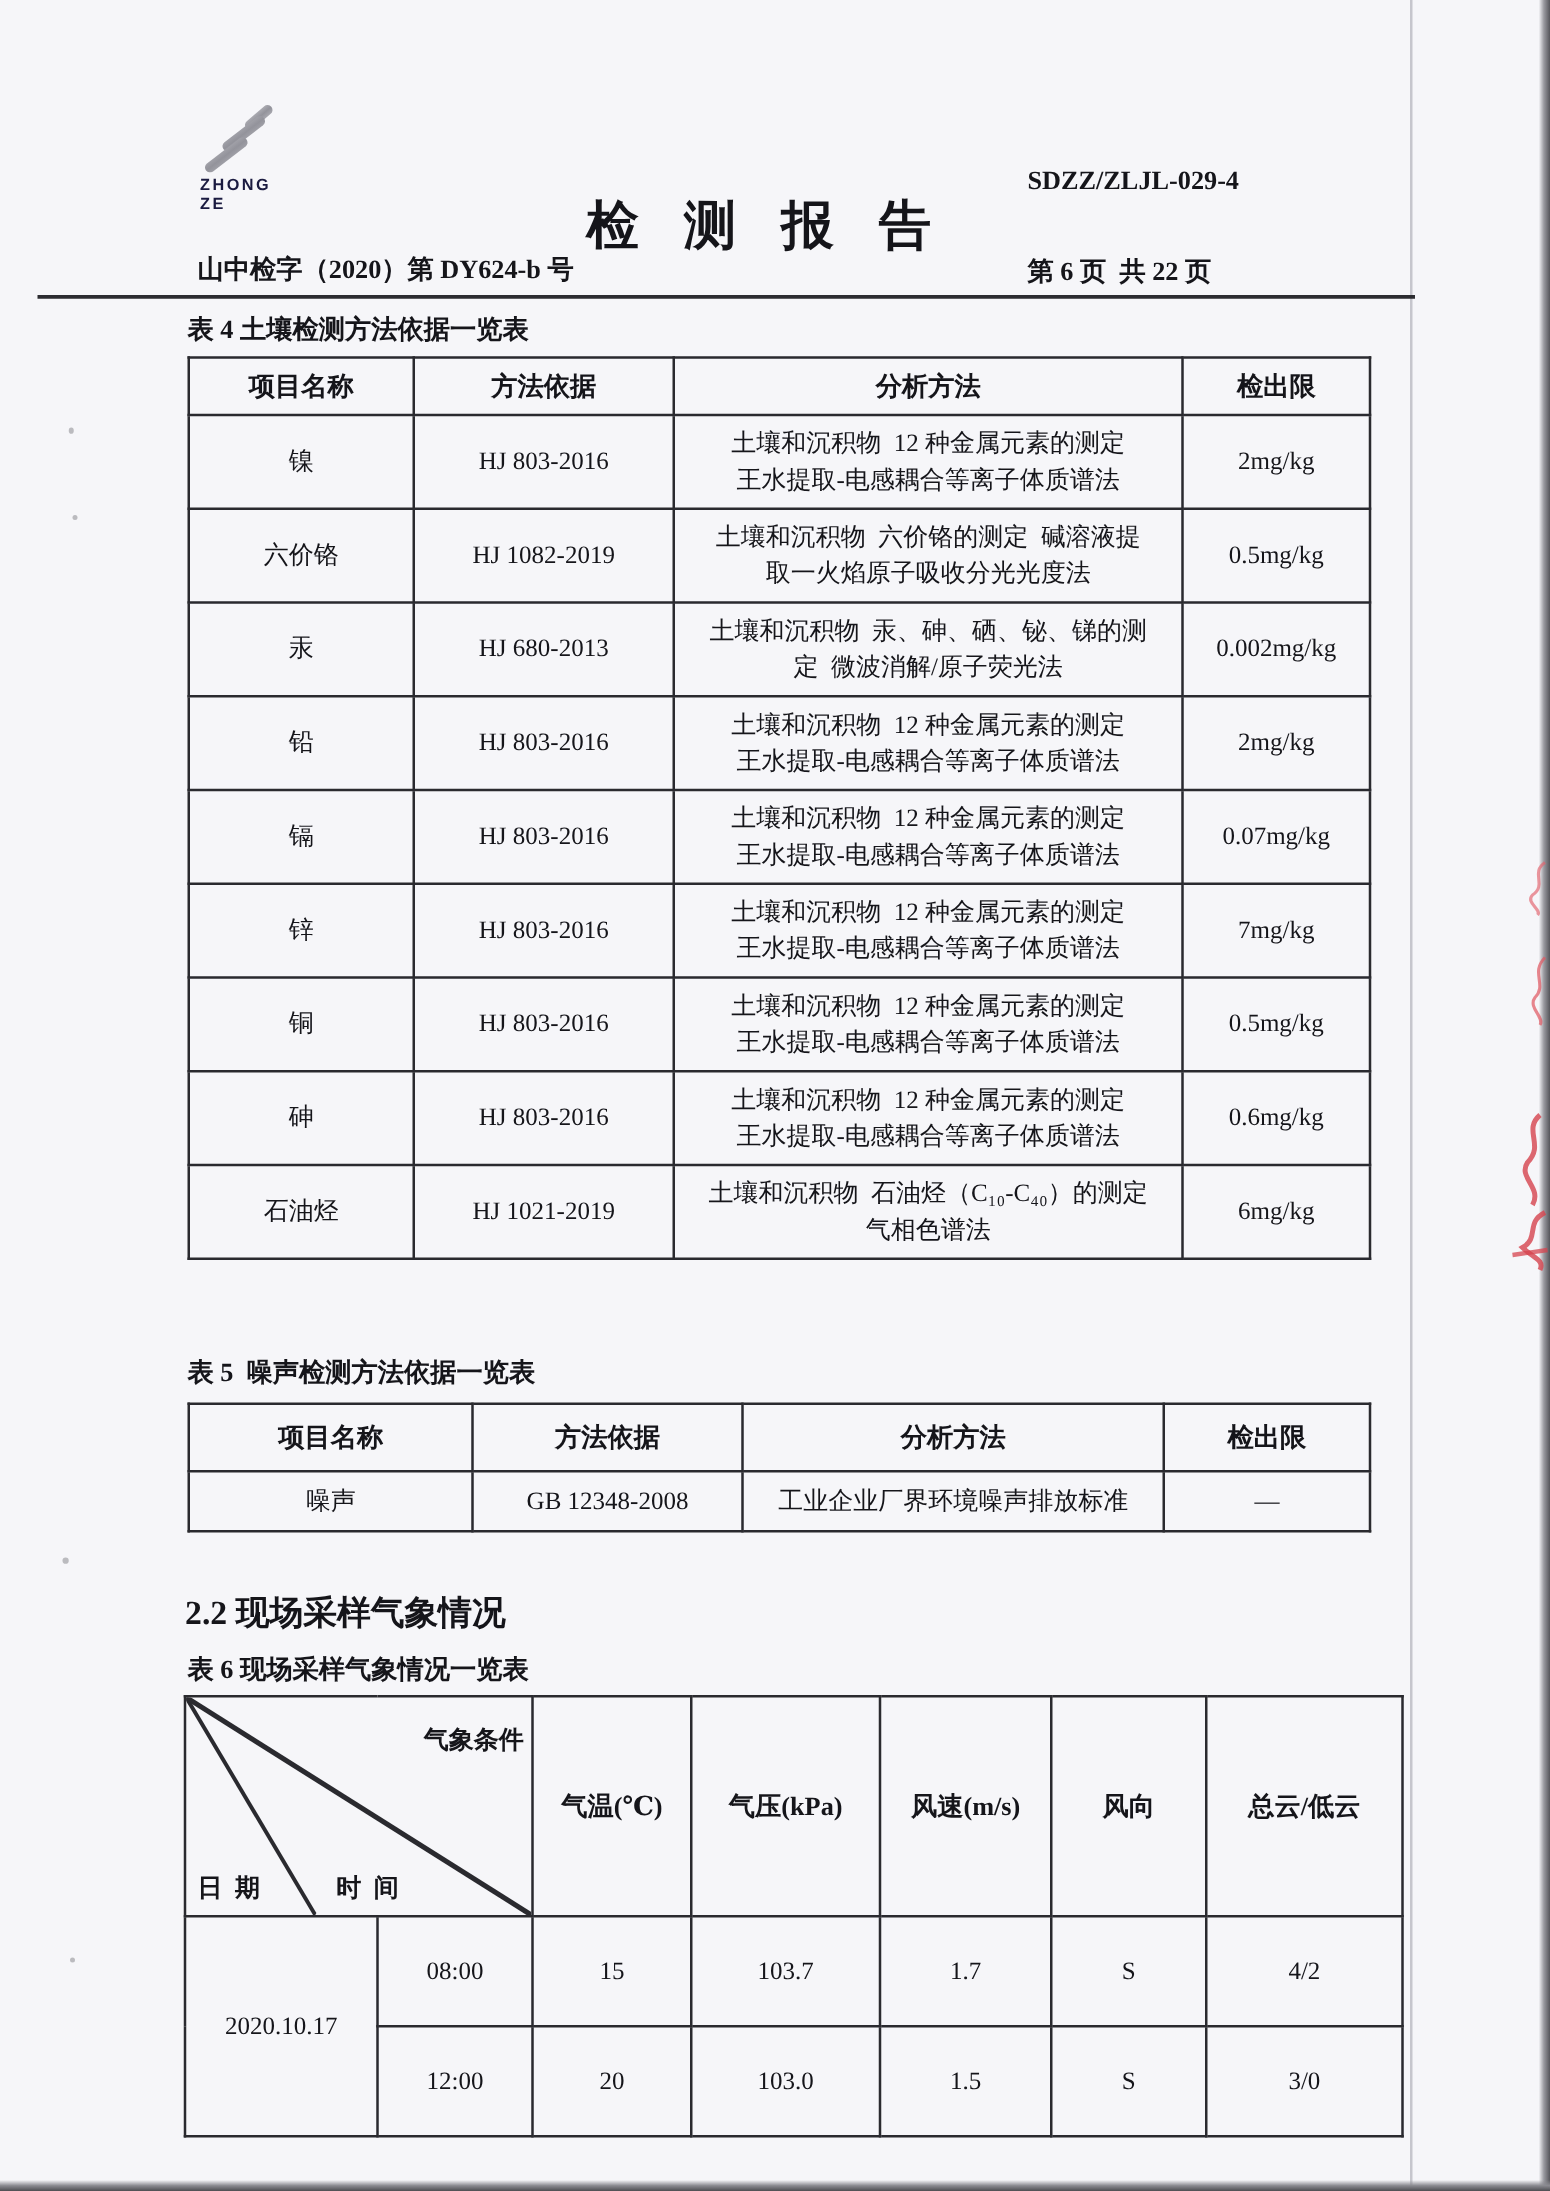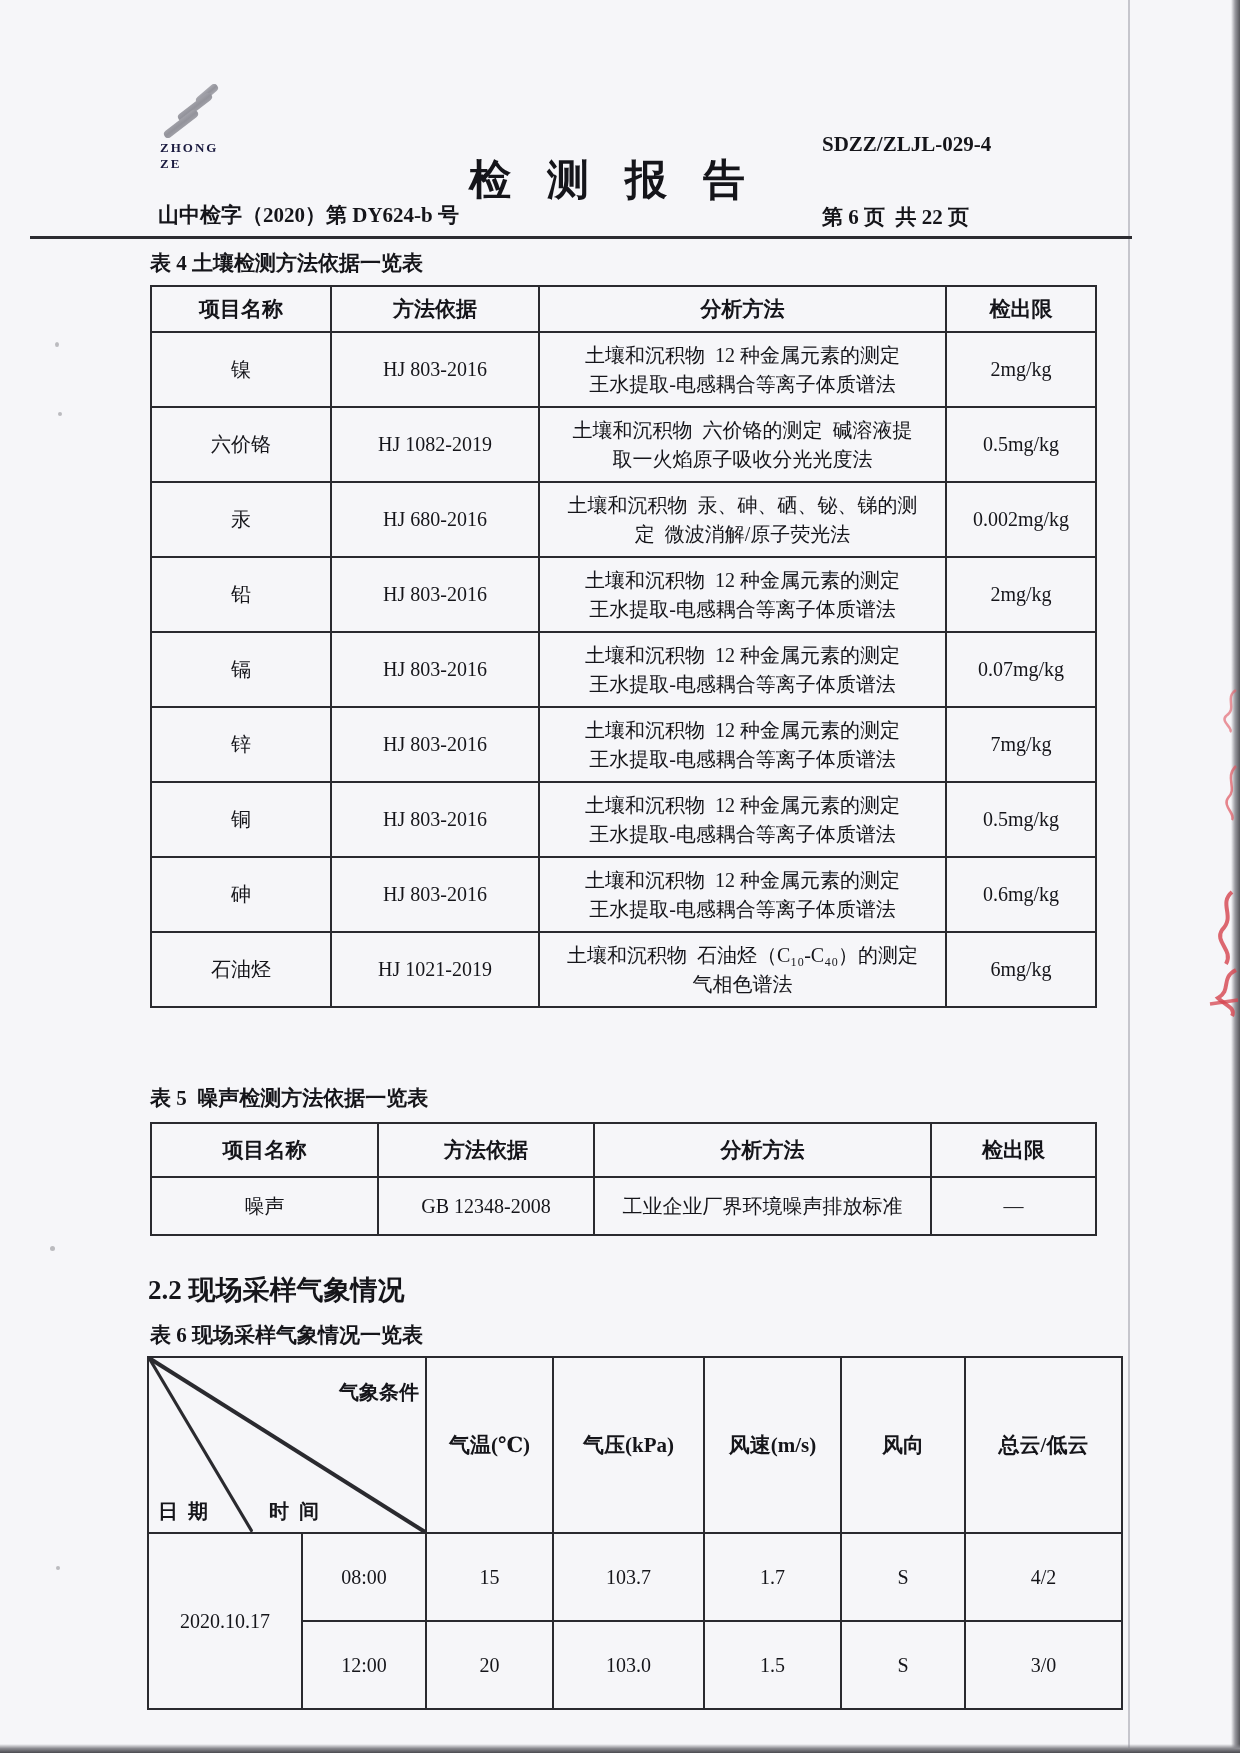--- a/index.html
+++ b/index.html
@@ -15,21 +15,21 @@
   .edge-right{position:absolute;right:0;top:0;width:9px;height:100%;
     background:linear-gradient(90deg,rgba(130,130,136,0),#9a9aa0 45%,#55555a 100%)}
   .edge-bottom{position:absolute;left:0;bottom:0;width:100%;height:9px;
     background:linear-gradient(180deg,rgba(130,130,136,0),#8a8a90 50%,#4a4a4f 100%)}
   .speck{position:absolute;border-radius:50%;background:#8a8a90;opacity:.55}
   .red-mark{position:absolute;pointer-events:none}
   
   .logo{position:absolute;left:160px;top:84px;width:80px;height:78px}
   .logo svg{display:block}
   .logo-text{
-    font-family:Liberation Serif, serif;
+    font-family:Liberation Sans, sans-serif;
     font-weight:bold;font-size:13px;letter-spacing:2px;color:#1b1b40;margin-top:2px;
   }
   
   .doc-code{position:absolute;left:822px;top:132px;font-size:21px;font-weight:bold;white-space:pre}
   .report-title{
     position:absolute;left:150px;top:152px;width:950px;text-align:center;
     font-size:42px;font-weight:bold;letter-spacing:36px;white-space:pre;
   }
   .report-no{position:absolute;left:158px;top:201px;font-size:21px;font-weight:bold;white-space:pre}
   .page-info{position:absolute;left:822px;top:203px;font-size:21px;font-weight:bold;white-space:pre}
@@ -47,21 +47,21 @@
     border:2px solid #2a2a2f;text-align:center;vertical-align:middle;
     font-size:20px;font-weight:normal;line-height:1.45;white-space:pre-wrap;padding:0 4px;
   }
   table.t th{font-size:21px;font-weight:bold}
   .t4{left:150px;top:285px;width:945px}
   .t4 tr{height:75px}
   .t4 tr.hrow{height:46px}
   .t4 tr.r-ph{height:64px}
   .t5{left:150px;top:1122px;width:945px}
   .t5 tr.hrow{height:54px}
-  .t5 tr{height:58px}
+  .t5 tr{height:48px}
   .t6{left:147px;top:1356px;width:974px}
   .t6 tr.hrow{height:96px}
   .t6 tr{height:88px}
   .t6 td{font-size:21px}
   
   td.diag{position:relative;padding:0}
   td.diag svg{position:absolute;left:0;top:0;width:100%;height:100%}
   td.diag .dg{position:absolute;font-size:20px;font-weight:bold;white-space:pre}
   .dg-weather{right:6px;top:20px}
   .dg-date{left:9px;bottom:6px}
@@ -140,21 +140,21 @@
     </tr>
     <tr>
       <td>六价铬</td>
       <td>HJ 1082-2019</td>
       <td>土壤和沉积物  六价铬的测定  碱溶液提
 取一火焰原子吸收分光光度法</td>
       <td>0.5mg/kg</td>
     </tr>
     <tr>
       <td>汞</td>
-      <td>HJ 680-2016</td>
+      <td>HJ 680-2013</td>
       <td>土壤和沉积物  汞、砷、硒、铋、锑的测
 定  微波消解/原子荧光法</td>
       <td>0.002mg/kg</td>
     </tr>
     <tr>
       <td>铅</td>
       <td>HJ 803-2016</td>
       <td>土壤和沉积物  12 种金属元素的测定
 王水提取-电感耦合等离子体质谱法</td>
       <td>2mg/kg</td>

